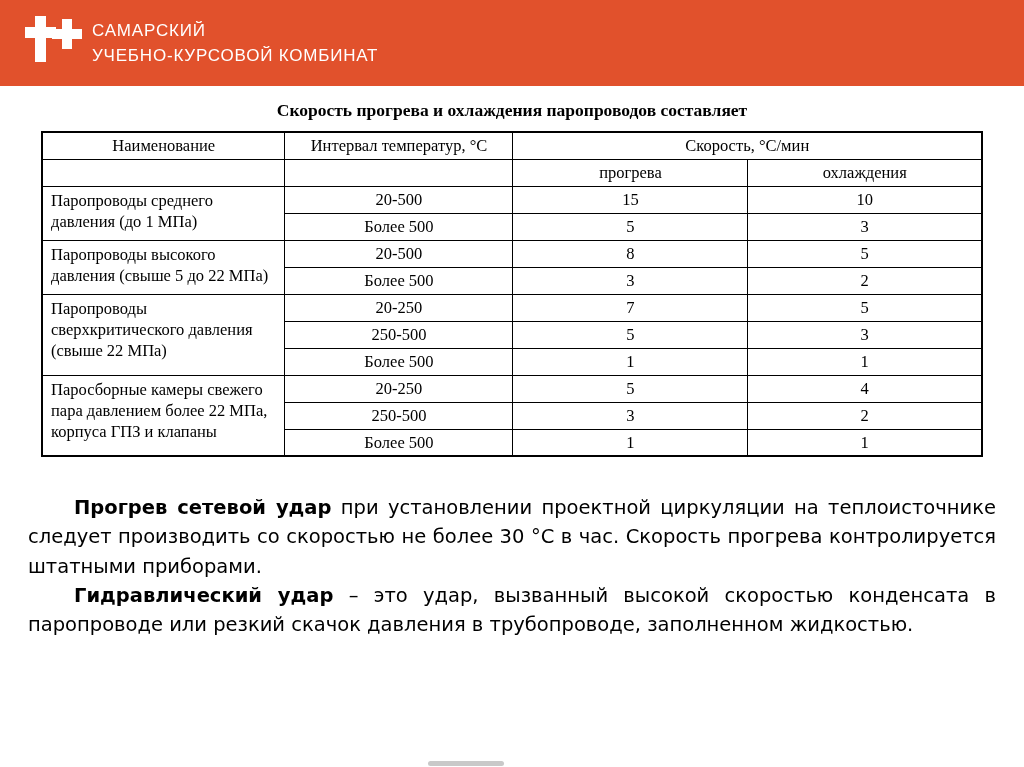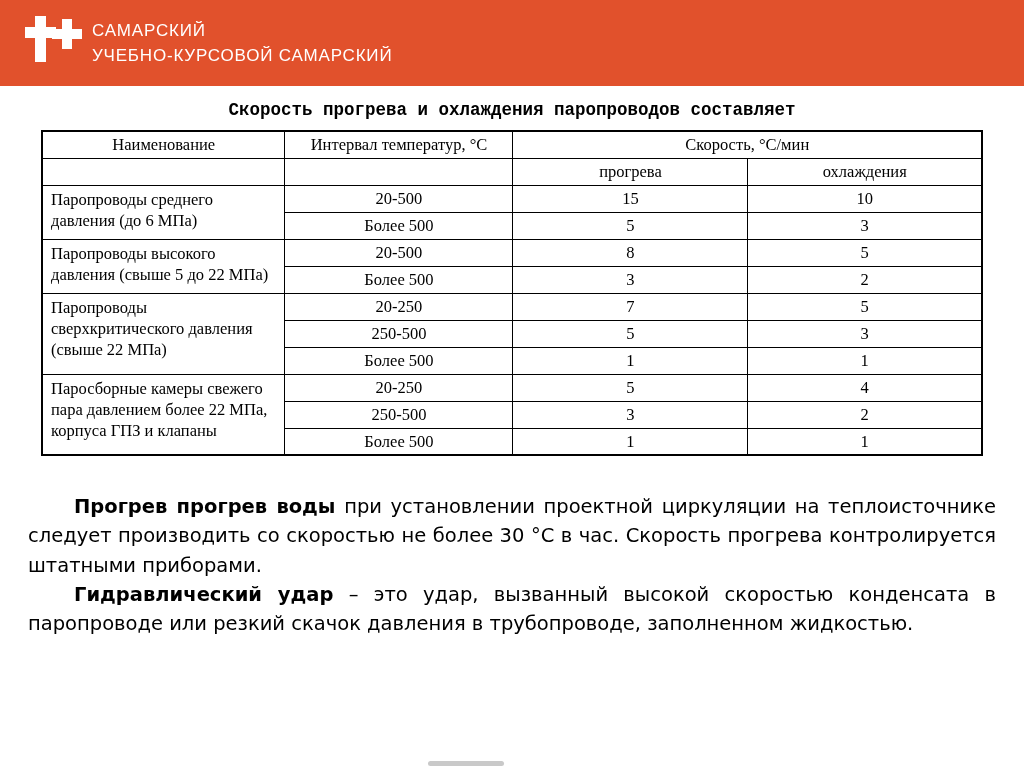--- a/index.html
+++ b/index.html
@@ -23,21 +23,21 @@
   .logo-box { width: 60px; height: 60px; flex: 0 0 auto; display: flex; align-items: center; justify-content: center; }
   .company-name { color: #ffffff; font-family: "Liberation Sans", sans-serif; }
   .company-name .line1 { font-size: 17px; letter-spacing: 0.8px; }
   .company-name .line2 { font-size: 17px; letter-spacing: 0.8px; margin-top: 5px; }
   
   .slide-title {
     text-align: center;
     font-weight: bold;
     font-size: 17.5px;
     margin: 14px 0 10px 0;
-    font-family: Liberation Mono, monospace;
+    font-family: Liberation Serif, serif;
   }
   
   table.speed-table {
     border-collapse: collapse;
     margin: 0 auto;
     width: 940px;
     table-layout: fixed;
     font-family: "Liberation Serif", "DejaVu Serif", serif;
     font-size: 16.5px;
     color: #000;
@@ -88,21 +88,21 @@
   <div class="logo-box">
     <svg width="58" height="56" viewBox="0 0 58 56" aria-hidden="true">
       <rect x="10" y="1" width="11" height="46" fill="#ffffff"></rect>
       <rect x="0" y="12" width="31" height="11" fill="#ffffff"></rect>
       <rect x="37" y="4" width="10" height="30" fill="#ffffff"></rect>
       <rect x="27" y="14" width="30" height="10" fill="#ffffff"></rect>
     </svg>
   </div>
   <div class="company-name">
     <div class="line1">САМАРСКИЙ</div>
-    <div class="line2">УЧЕБНО-КУРСОВОЙ САМАРСКИЙ</div>
+    <div class="line2">УЧЕБНО-КУРСОВОЙ КОМБИНАТ</div>
   </div>
 </div>
 
 <div class="slide-title">Скорость прогрева и охлаждения паропроводов составляет</div>
 
 <table class="speed-table">
   <colgroup>
     <col style="width:243px">
       <col style="width:228px">
       <col style="width:235px">
@@ -115,21 +115,21 @@
       <th colspan="2">Скорость, °С/мин</th>
     </tr>
     <tr>
       <td></td>
       <td></td>
       <td>прогрева</td>
       <td>охлаждения</td>
     </tr>
 
     <tr>
-      <td class="name-cell" rowspan="2">Паропроводы среднего давления (до 6 МПа)</td>
+      <td class="name-cell" rowspan="2">Паропроводы среднего давления (до 1 МПа)</td>
       <td>20-500</td>
       <td>15</td>
       <td>10</td>
     </tr>
     <tr>
       <td>Более 500</td>
       <td>5</td>
       <td>3</td>
     </tr>
 
@@ -175,17 +175,17 @@
     </tr>
     <tr>
       <td>Более 500</td>
       <td>1</td>
       <td>1</td>
     </tr>
   </tbody>
 </table>
 
 <div class="body-text">
-  <p><span></span><b>Прогрев прогрев воды</b><span> при установлении проектной циркуляции на теплоисточнике следует производить со скоростью не более 30 °С в час. Скорость прогрева контролируется штатными приборами.</span></p>
+  <p><span></span><b>Прогрев сетевой удар</b><span> при установлении проектной циркуляции на теплоисточнике следует производить со скоростью не более 30 °С в час. Скорость прогрева контролируется штатными приборами.</span></p>
   <p><span></span><b>Гидравлический удар</b><span> – это удар, вызванный высокой скоростью конденсата в паропроводе или резкий скачок давления в трубопроводе, заполненном жидкостью.</span></p>
 </div>
 
 <div class="scroll-indicator"></div>
 
 </body></html>

